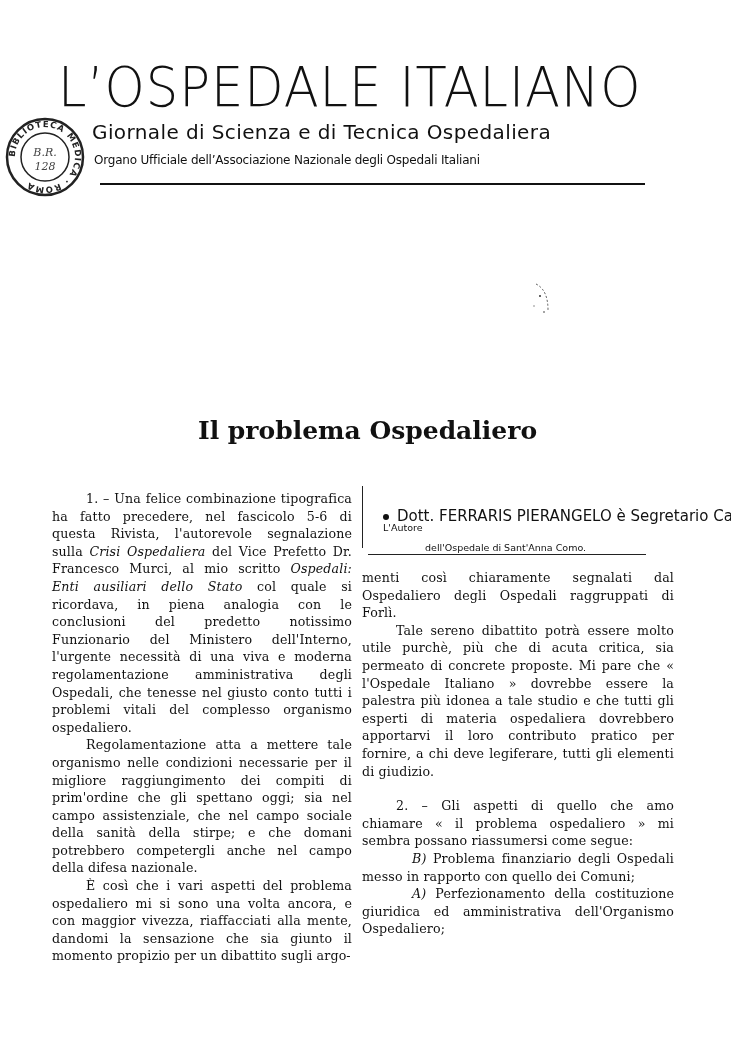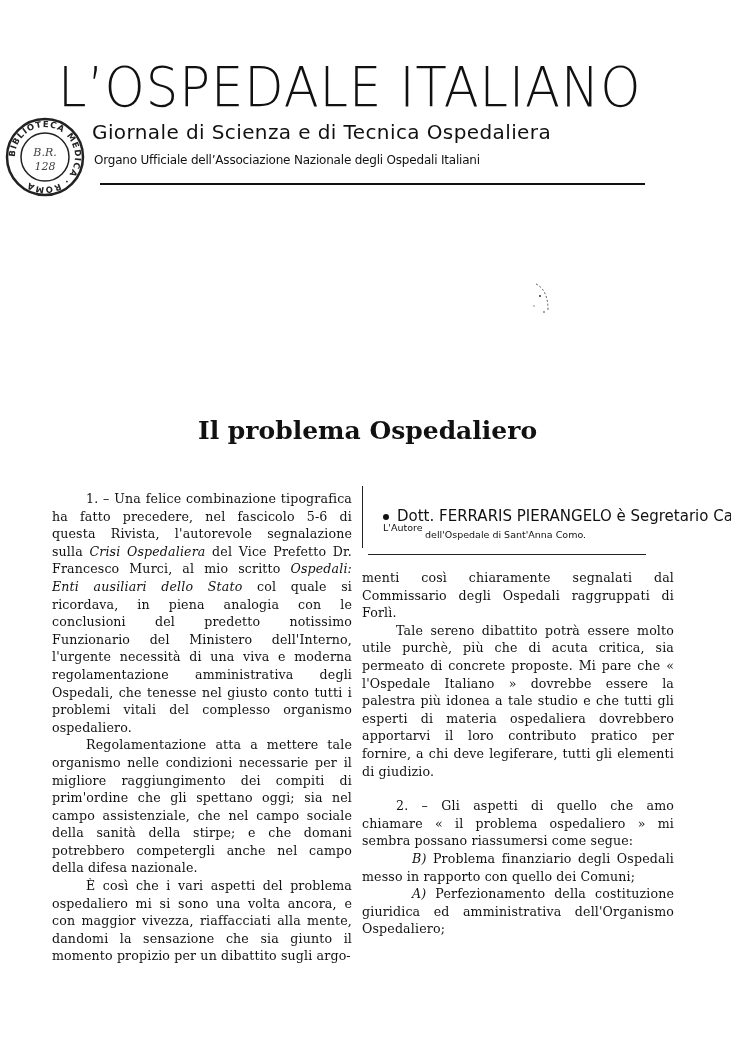--- a/index.html
+++ b/index.html
@@ -55,21 +55,21 @@
   }
   .author-label {
     position: absolute; left: 20px; top: 8px;
     font-family: "DejaVu Sans", sans-serif; font-size: 9.5px; line-height: 12px; margin-top: 28px;
   }
   .author-line1 {
     position: absolute; left: 20px; top: 24px; white-space: nowrap;
     font-family: "DejaVu Sans", sans-serif; font-size: 15px; line-height: 12px;
   }
   .author-line2 {
-    position: absolute; left: 62px; top: 43px; white-space: nowrap;
+    position: absolute; left: 62px; top: 56px; white-space: nowrap;
     font-family: "DejaVu Sans", sans-serif; font-size: 9.5px; line-height: 12px;
   }
   .bullet {
     display: inline-block; width: 6px; height: 6px; border-radius: 50%; background: #111;
     margin-right: 8px; vertical-align: 1px;
   }
   em { font-style: italic; }
   .noise { position: absolute; left: 526px; top: 282px; width: 30px; height: 45px; }
 </style>
 </head>
@@ -111,19 +111,19 @@
 </div>
 <div class="author-rule"></div>
 
 <div class="col col-left">
   <p class="indent"><span>1. – Una felice combinazione tipografica ha fatto precedere, nel fascicolo 5-6 di questa Rivista, l'autorevole segnalazione sulla </span><em>Crisi Ospedaliera</em><span> del Vice Prefetto Dr. Francesco Murci, al mio scritto </span><em>Ospedali: Enti ausiliari dello Stato</em><span> col quale si ricordava, in piena analogia con le conclusioni del predetto notissimo Funzionario del Ministero dell'Interno, l'urgente necessità di una viva e moderna regolamentazione amministrativa degli Ospedali, che tenesse nel giusto conto tutti i problemi vitali del complesso organismo ospedaliero.</span></p>
   <p class="indent">Regolamentazione atta a mettere tale organismo nelle condizioni necessarie per il migliore raggiungimento dei compiti di prim'ordine che gli spettano oggi; sia nel campo assistenziale, che nel campo sociale della sanità della stirpe; e che domani potrebbero competergli anche nel campo della difesa nazionale.</p>
   <p class="indent">È così che i vari aspetti del problema ospedaliero mi si sono una volta ancora, e con maggior vivezza, riaffacciati alla mente, dandomi la sensazione che sia giunto il momento propizio per un dibattito sugli argo-</p>
 </div>
 
 <div class="col col-right">
-  <p>menti così chiaramente segnalati dal Commissario degli Ospedali raggruppati di Forlì.</p>
+  <p>menti così chiaramente segnalati dal Ospedaliero degli Ospedali raggruppati di Forlì.</p>
   <p class="indent">Tale sereno dibattito potrà essere molto utile purchè, più che di acuta critica, sia permeato di concrete proposte. Mi pare che « l'Ospedale Italiano » dovrebbe essere la palestra più idonea a tale studio e che tutti gli esperti di materia ospedaliera dovrebbero apportarvi il loro contributo pratico per fornire, a chi deve legiferare, tutti gli elementi di giudizio.</p>
   <div class="gap"></div>
   <p class="indent">2. – Gli aspetti di quello che amo chiamare « il problema ospedaliero » mi sembra possano riassumersi come segue:</p>
   <p class="subitem"><em>B)</em><span> Problema finanziario degli Ospedali messo in rapporto con quello dei Comuni;</span></p>
   <p class="subitem"><em>A)</em><span> Perfezionamento della costituzione giuridica ed amministrativa dell'Organismo Ospedaliero;</span></p>
 </div>
 
 </body></html>

